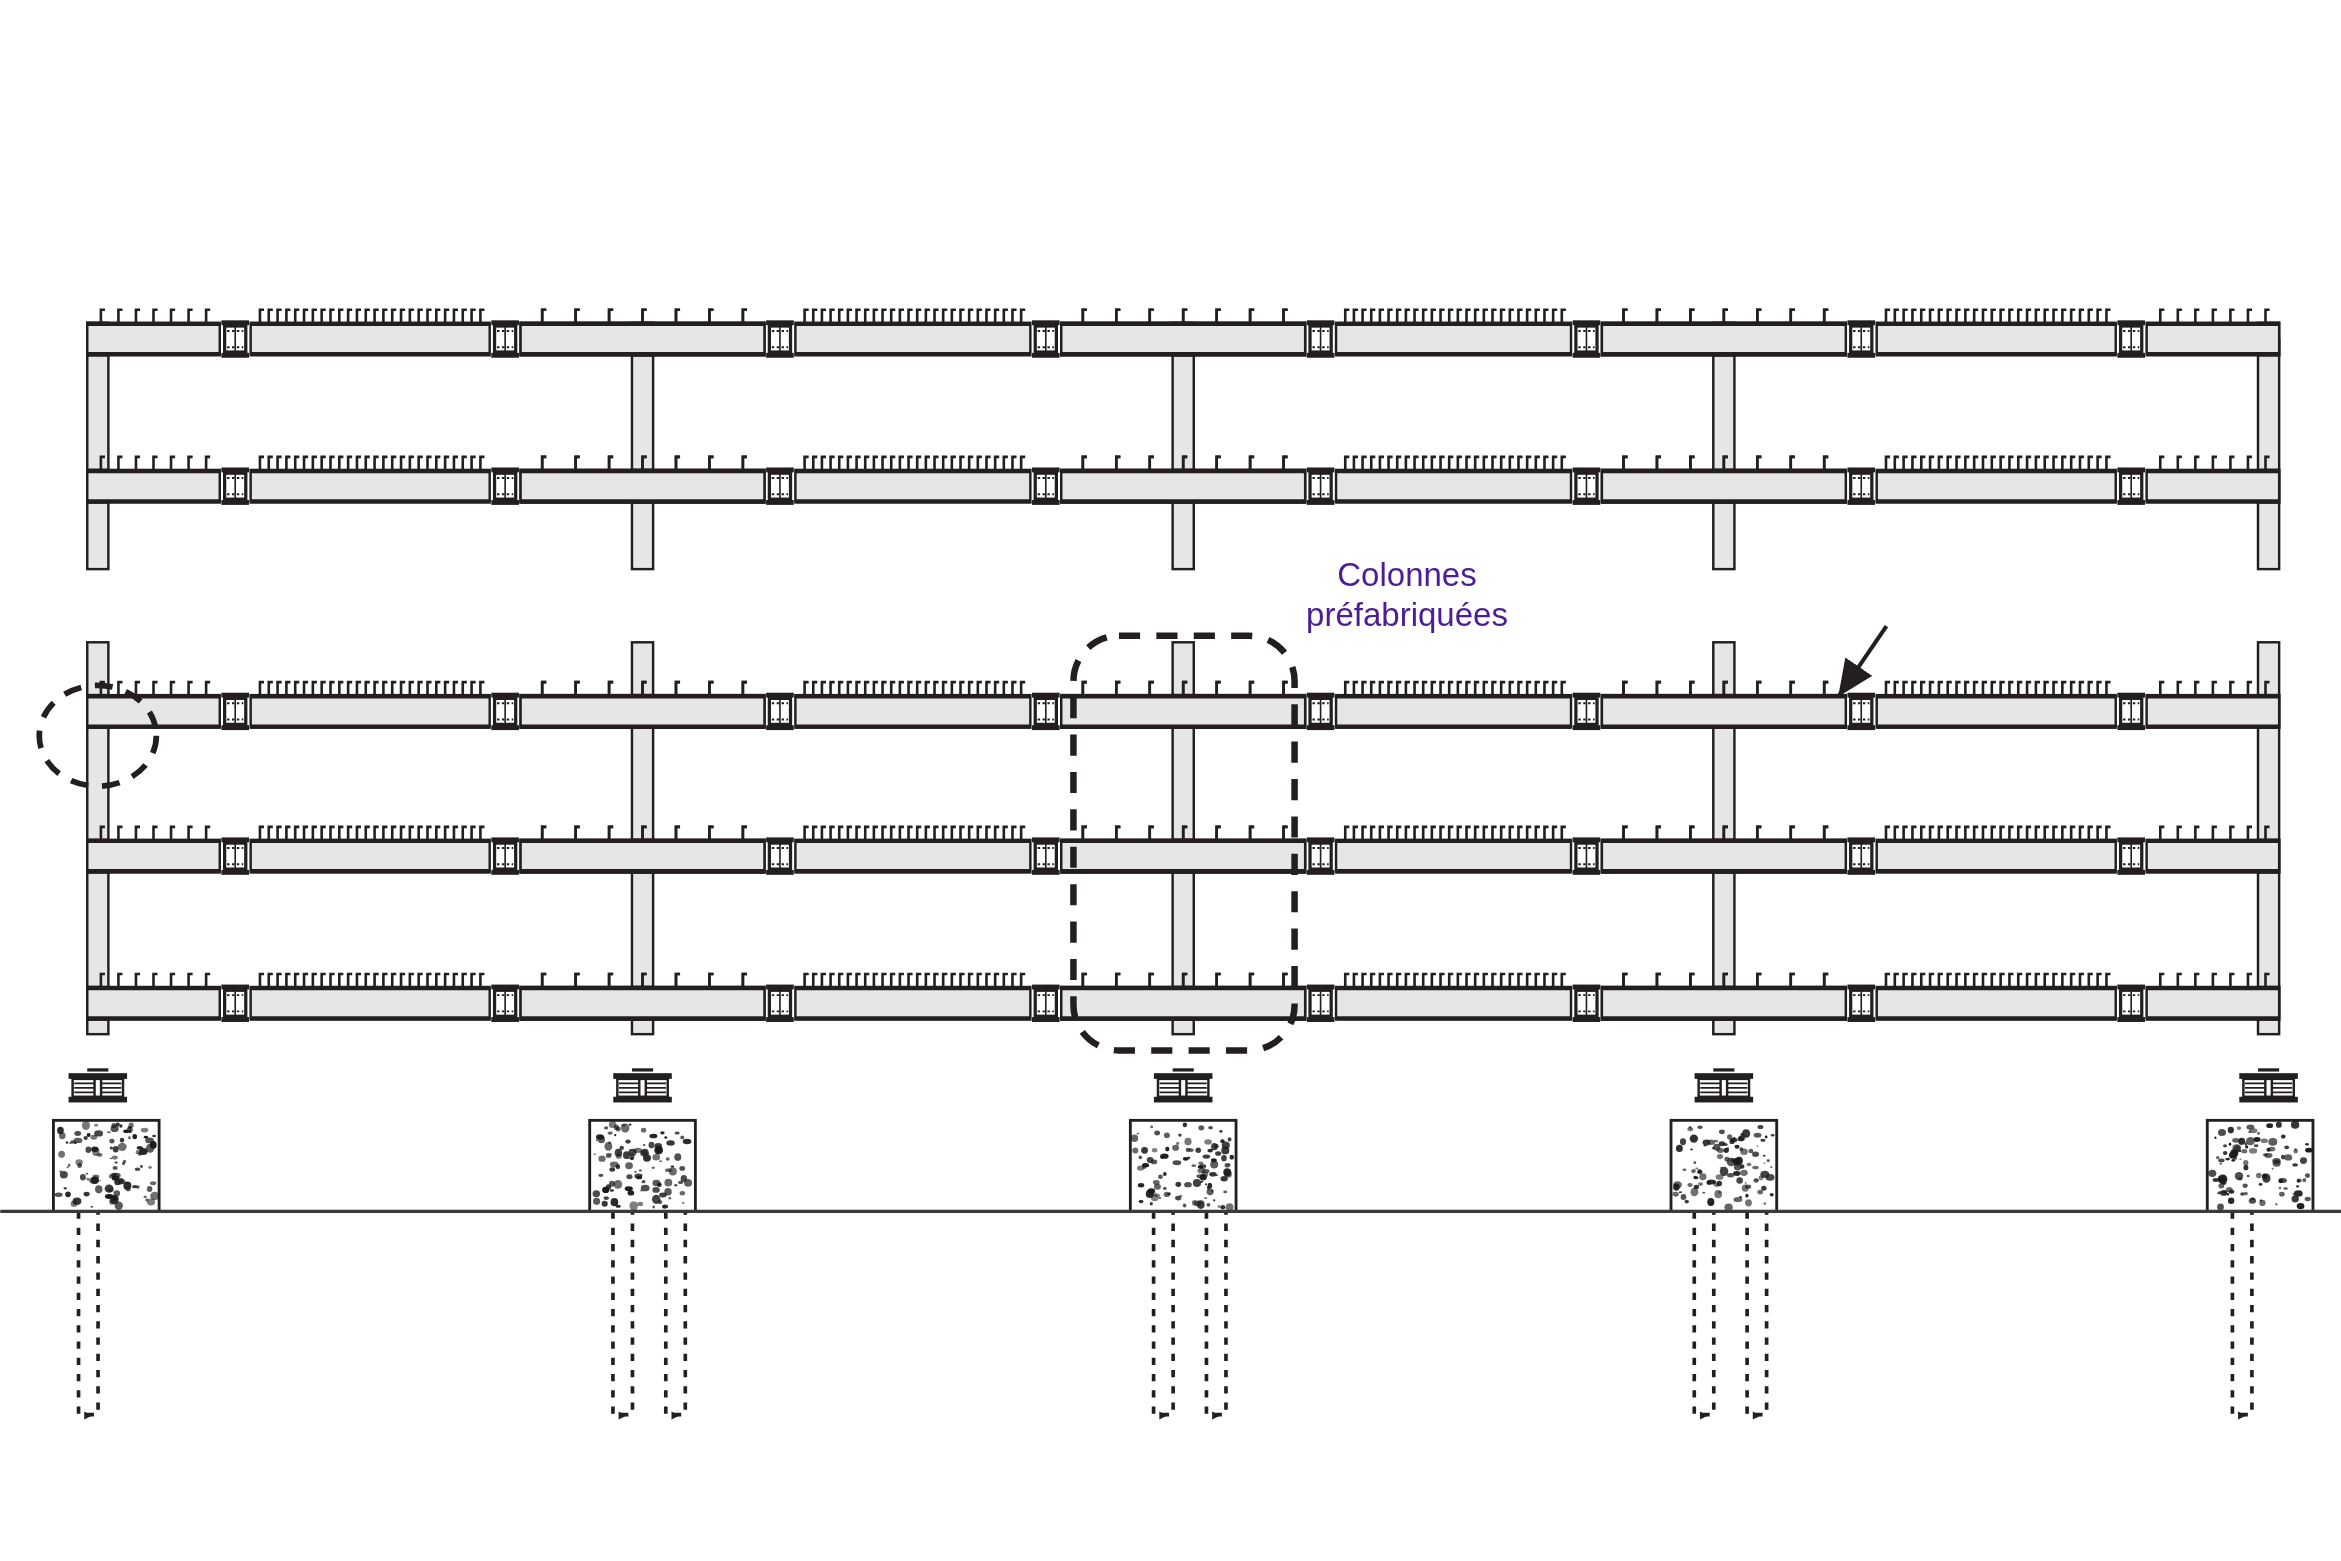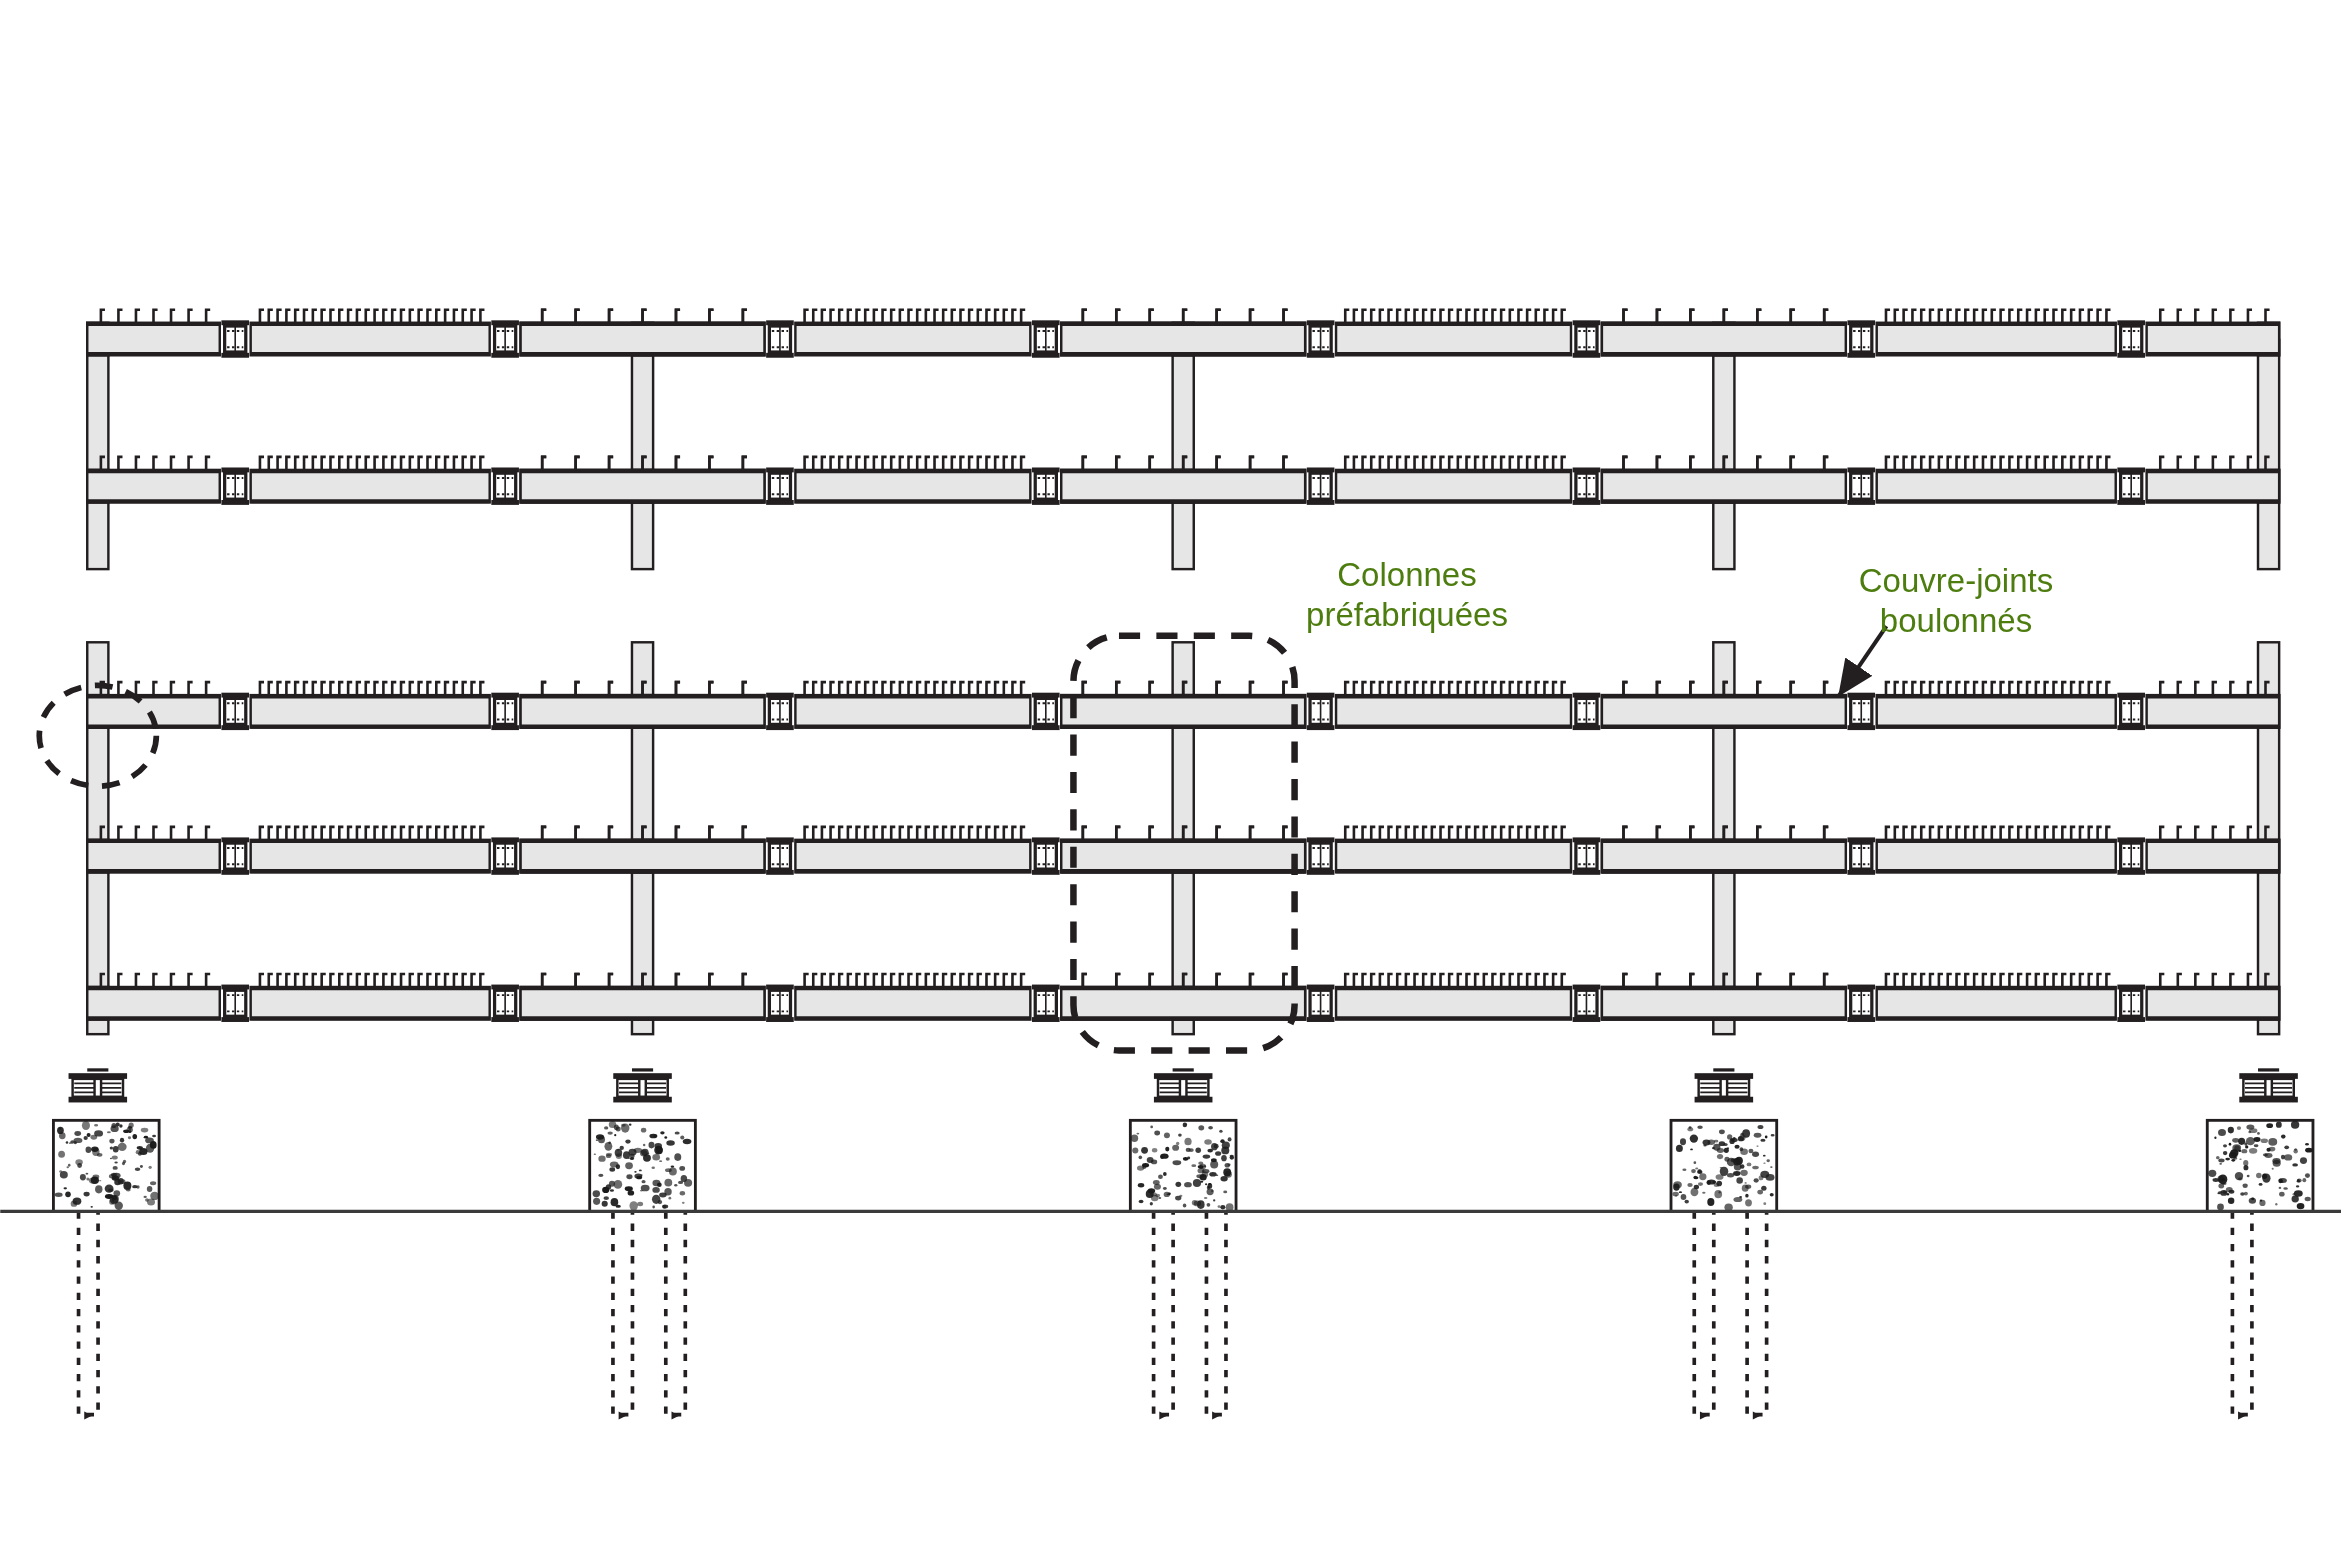--- a/index.html
+++ b/index.html
@@ -1,19 +1,19 @@
 <!DOCTYPE html>
 <html style="font-size:13px"><head>
 <meta charset="utf-8">
 <style>
   html,body{margin:0;padding:0;background:#ffffff;}
   body{font-family:"Liberation Sans", sans-serif;}
   #stage{position:relative;width:2342px;height:1561px;background:#fff;overflow:hidden;}
   #svgroot{position:absolute;left:0;top:0;width:2342px;height:1561px;}
-  .anno{position:absolute;color:#4d7c0f;font-size:33px;line-height:1.22;text-align:center;white-space:pre-line;font-family:"Liberation Sans", sans-serif;}
+  .anno{position:absolute;color:#4c1d95;font-size:33px;line-height:1.22;text-align:center;white-space:pre-line;font-family:"Liberation Sans", sans-serif;}
 </style>
 </head>
 <body>
 
 <div id="stage">
   <svg id="svgroot" viewBox="0 0 2880 1920">
     <defs>
       <marker id="arrowHead" markerWidth="10" markerHeight="10" refX="8.5" refY="4" orient="auto">
         <path d="M0,0 L9,4 L0,8 Z" fill="#231f20"></path>
       </marker>
@@ -2236,16 +2236,14 @@
       </g>
     <g id="g-markers">
         <ellipse cx="120" cy="905" rx="72" ry="62" fill="none" stroke="#231f20" stroke-width="7" stroke-dasharray="22 17"></ellipse>
         <rect x="1320" y="782" width="272" height="510" rx="56" ry="56" fill="none" stroke="#231f20" stroke-width="8" stroke-dasharray="26 20"></rect>
         <line x1="2320" y1="770" x2="2262" y2="855" stroke="#231f20" stroke-width="5" marker-end="url(#arrowHead)"></line>
       </g>
   </svg>
 
   <div class="anno" id="anno-precast-columns" style="left: 1285px; top: 555px; width: 244px;">Colonnes
 préfabriquées</div>
-  <div class="anno" id="anno-bolted-splices" style="left: 1834px; top: 561px; width: 244px;">Couvre-joints
-boulonnés</div>
 </div>
 
 
 </body></html>

